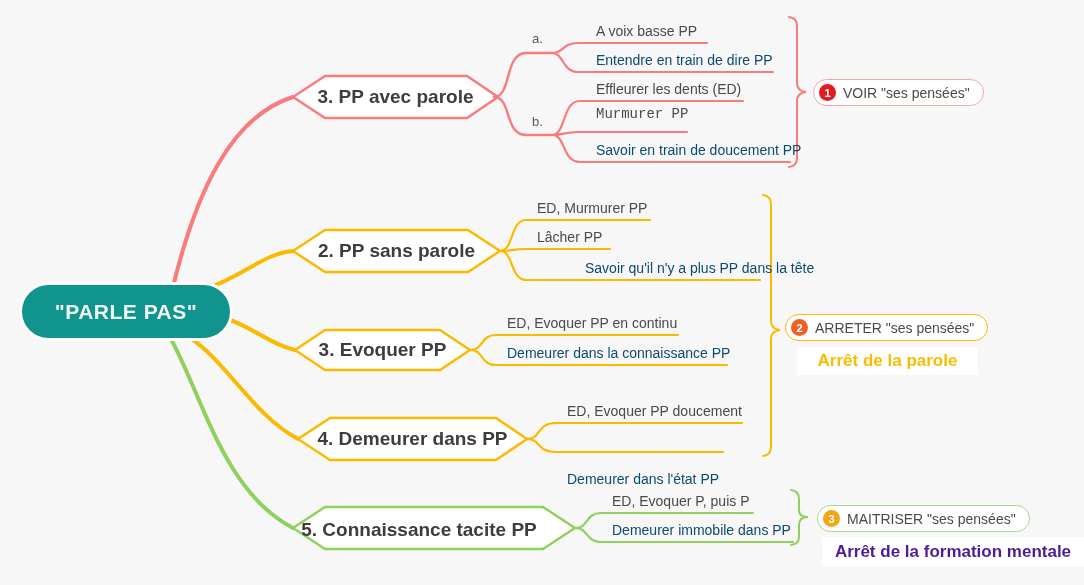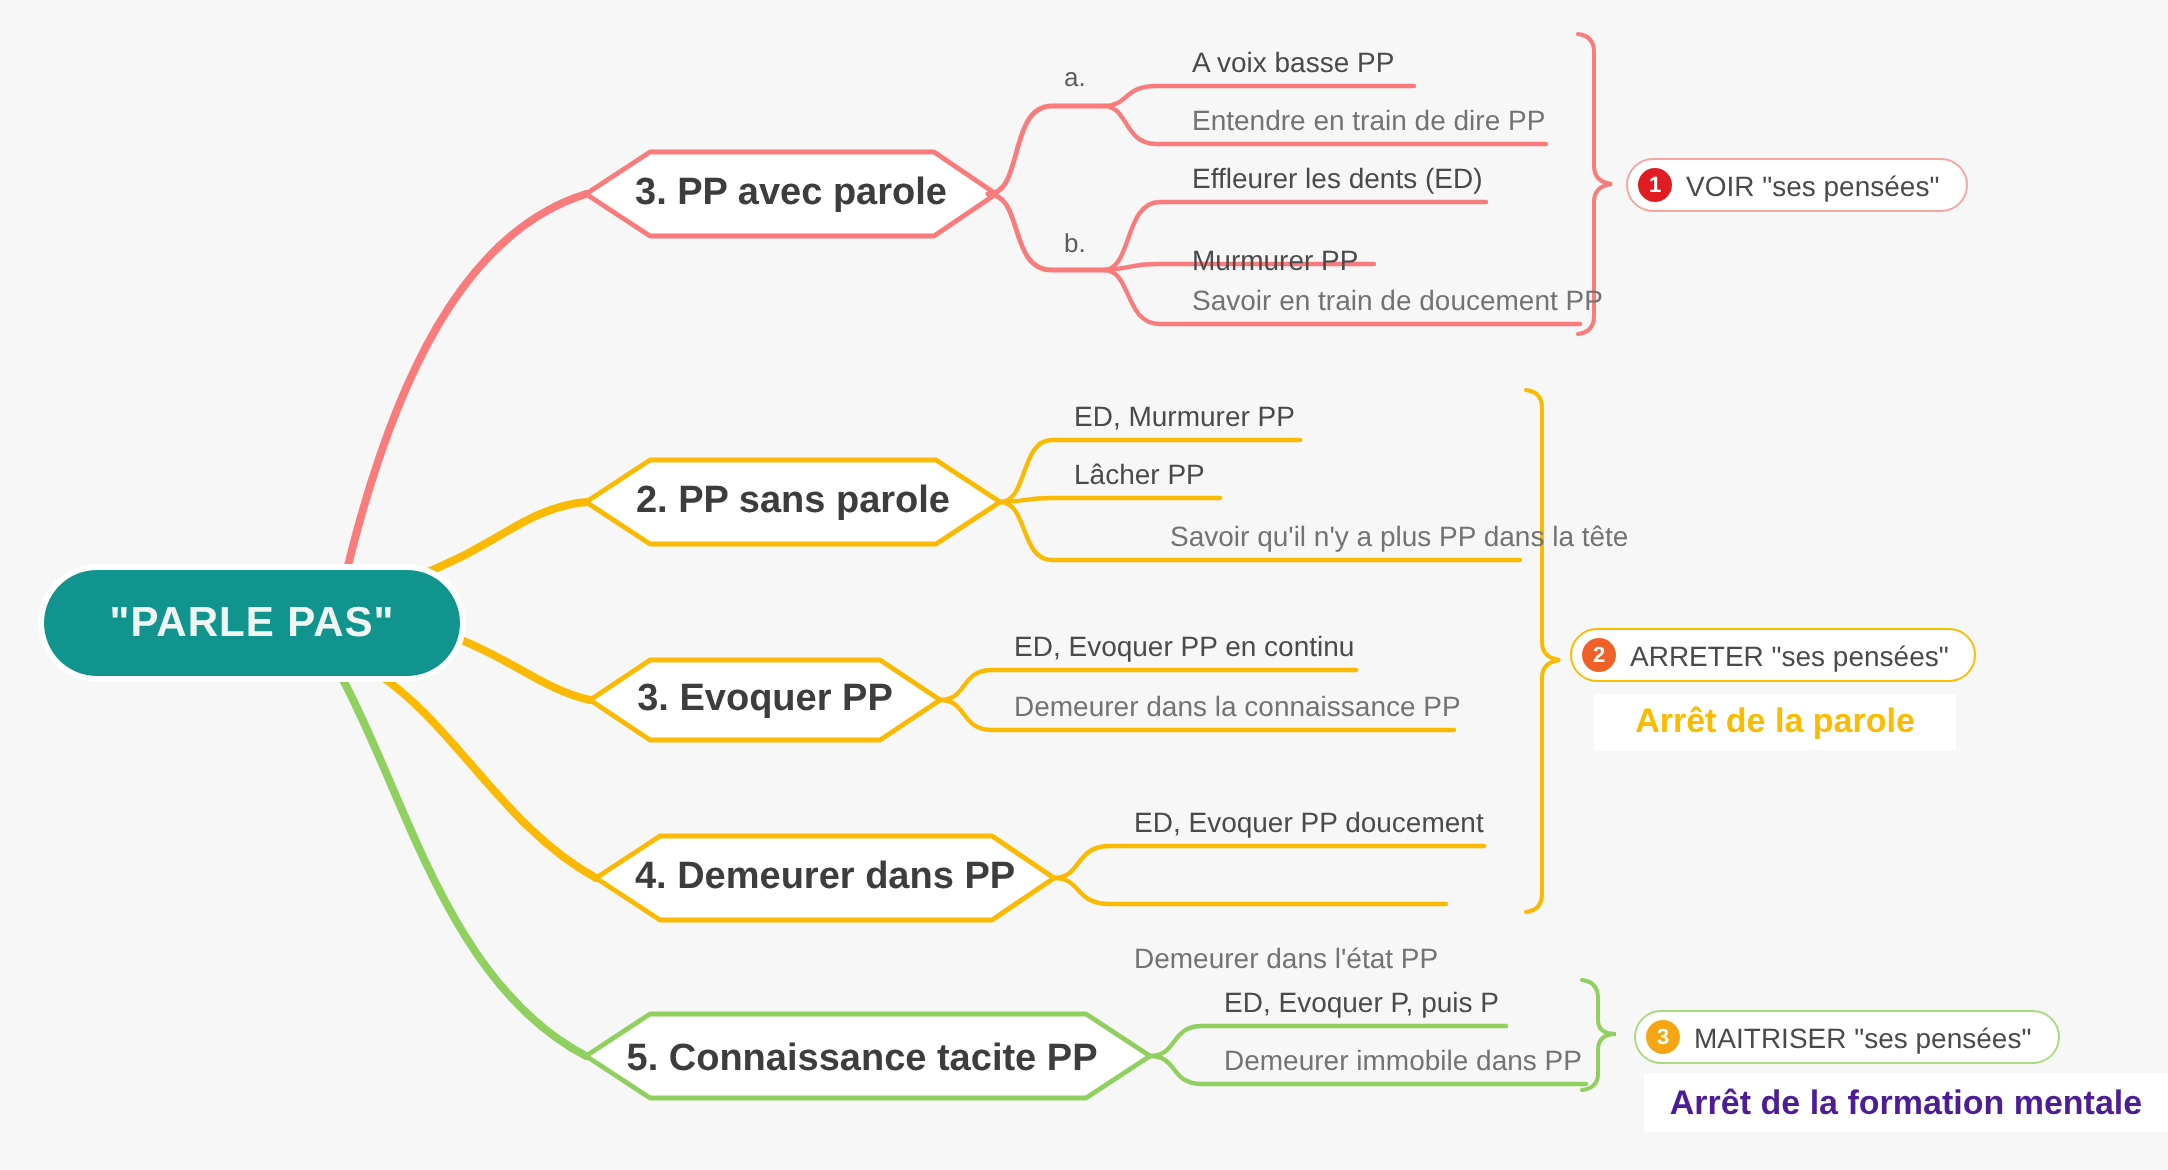--- a/index.html
+++ b/index.html
@@ -14,21 +14,21 @@
     background:#11948d;border-radius:27px;box-shadow:0 0 0 3px #ffffff,0 1px 3px rgba(0,0,0,.15);
     display:flex;align-items:center;justify-content:center;
     color:#eef5f2;font-size:21px;font-weight:bold;letter-spacing:.5px;cursor:default;}
 
   
   .box-label{position:absolute;display:flex;align-items:center;justify-content:center;
     color:#3d3d3d;font-size:19px;font-weight:bold;white-space:nowrap;}
 
   
   .leaf{position:absolute;font-size:14px;color:#4a4a4a;white-space:nowrap;line-height:18px;}
-  .leaf.em{color:#737373;}
+  .leaf.em{color:#0c4a6e;}
 
   
   .sub-label{position:absolute;font-size:13px;color:#5c5c5c;}
 
   
   .badge{position:absolute;display:inline-flex;align-items:center;gap:7px;height:27px;
     background:#ffffff;border-radius:15px;padding:0 13px 0 5px;font-size:14px;color:#4a4a4a;
     white-space:nowrap;box-sizing:border-box;}
   .badge .num{display:inline-flex;align-items:center;justify-content:center;
     width:17px;height:17px;border-radius:50%;color:#ffffff;font-size:11px;font-weight:bold;}
@@ -102,29 +102,29 @@
   </svg>
 
   <div class="layer overlay">
 
     <div class="root-node">"PARLE PAS"</div>
 
     <div class="box-label" style="left:293px;top:76px;width:205px;height:42px;">3. PP avec parole</div>
     <div class="box-label" style="left:293px;top:230px;width:207px;height:42px;">2. PP sans parole</div>
     <div class="box-label" style="left:295px;top:330px;width:175px;height:40px;">3. Evoquer PP</div>
     <div class="box-label" style="left:298px;top:418px;width:229px;height:42px;">4. Demeurer dans PP</div>
-    <div class="box-label" style="left:290px;top:507px;width:282px;height:45px;">5. Connaissance tacite PP</div>
+    <div class="box-label" style="left:278px;top:507px;width:282px;height:45px;">5. Connaissance tacite PP</div>
 
     <div class="sub-label" style="left:532px;top:31px;">a.</div>
     <div class="sub-label" style="left:532px;top:114px;">b.</div>
 
     <div class="leaf" style="left:596px;top:22px;">A voix basse PP</div>
     <div class="leaf em" style="left:596px;top:51px;">Entendre en train de dire PP</div>
     <div class="leaf" style="left:596px;top:80px;">Effleurer les dents (ED)</div>
-    <div class="leaf" style="left:596px;top:121px;">Murmurer PP</div>
+    <div class="leaf" style="left:596px;top:105px;font-family:Liberation Mono, monospace;">Murmurer PP</div>
     <div class="leaf em" style="left:596px;top:141px;">Savoir en train de doucement PP</div>
 
     <div class="leaf" style="left:537px;top:199px;">ED, Murmurer PP</div>
     <div class="leaf" style="left:537px;top:228px;">Lâcher PP</div>
     <div class="leaf em" style="left:537px;top:259px;margin-left:48px;">Savoir qu'il n'y a plus PP dans la tête</div>
 
     <div class="leaf" style="left:507px;top:314px;">ED, Evoquer PP en continu</div>
     <div class="leaf em" style="left:507px;top:344px;">Demeurer dans la connaissance PP</div>
 
     <div class="leaf" style="left:567px;top:402px;">ED, Evoquer PP doucement</div>

